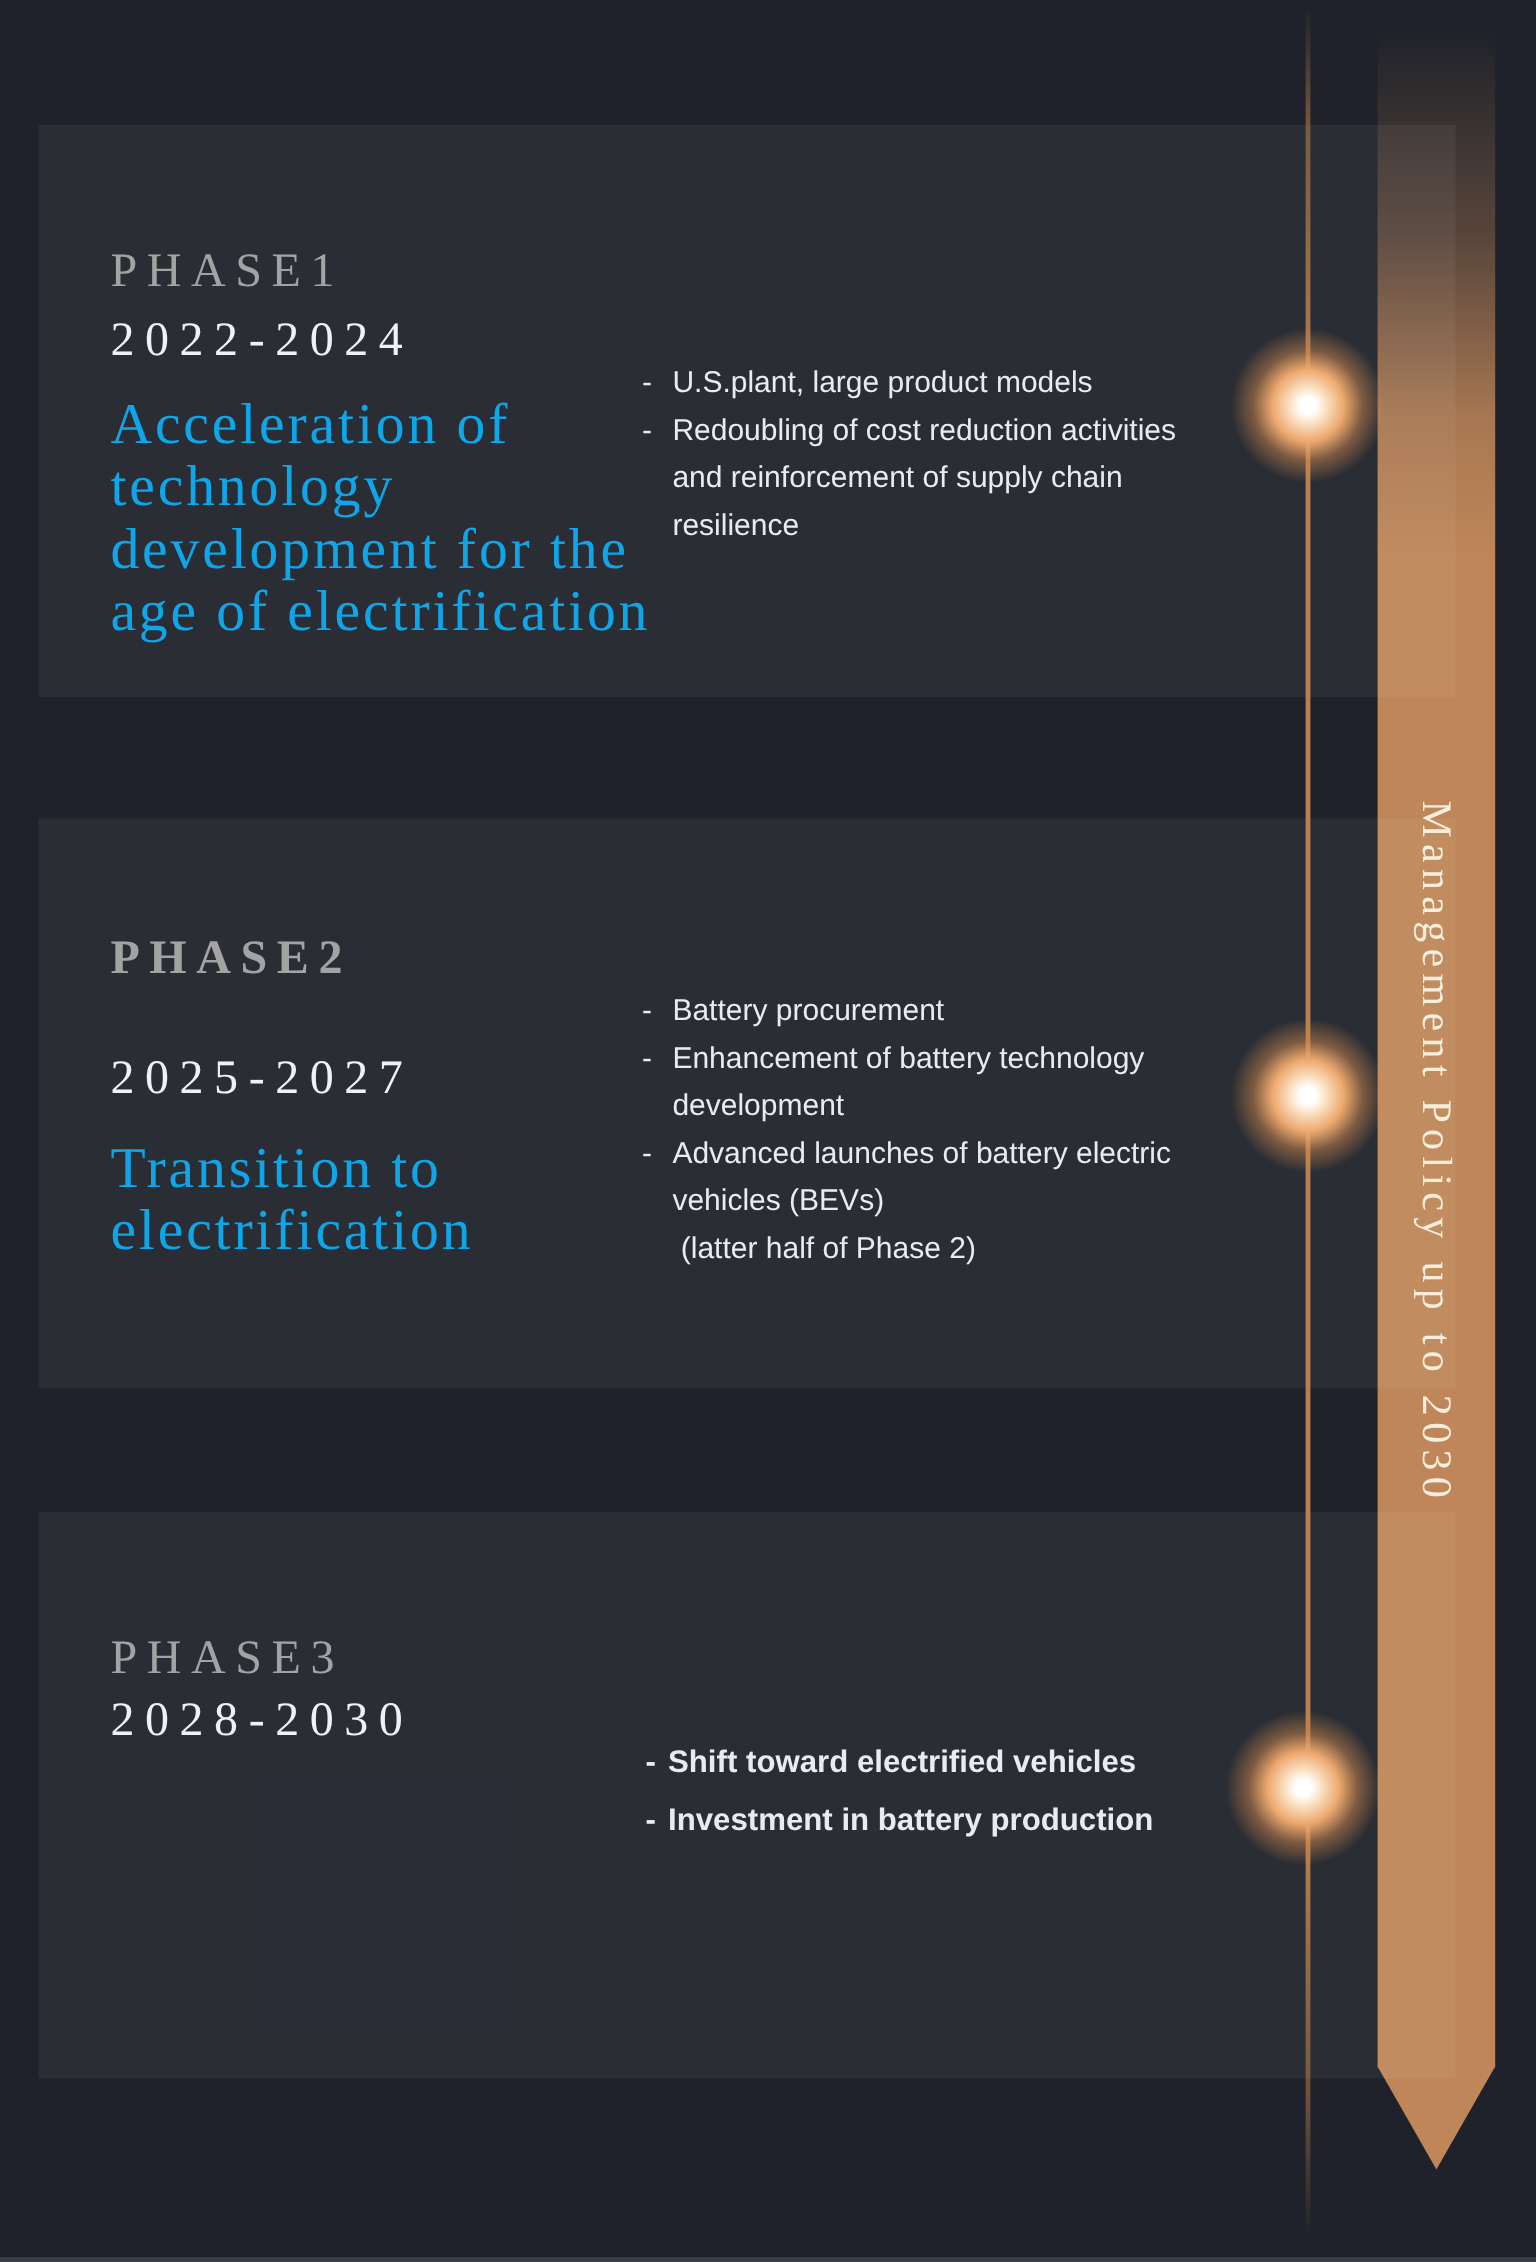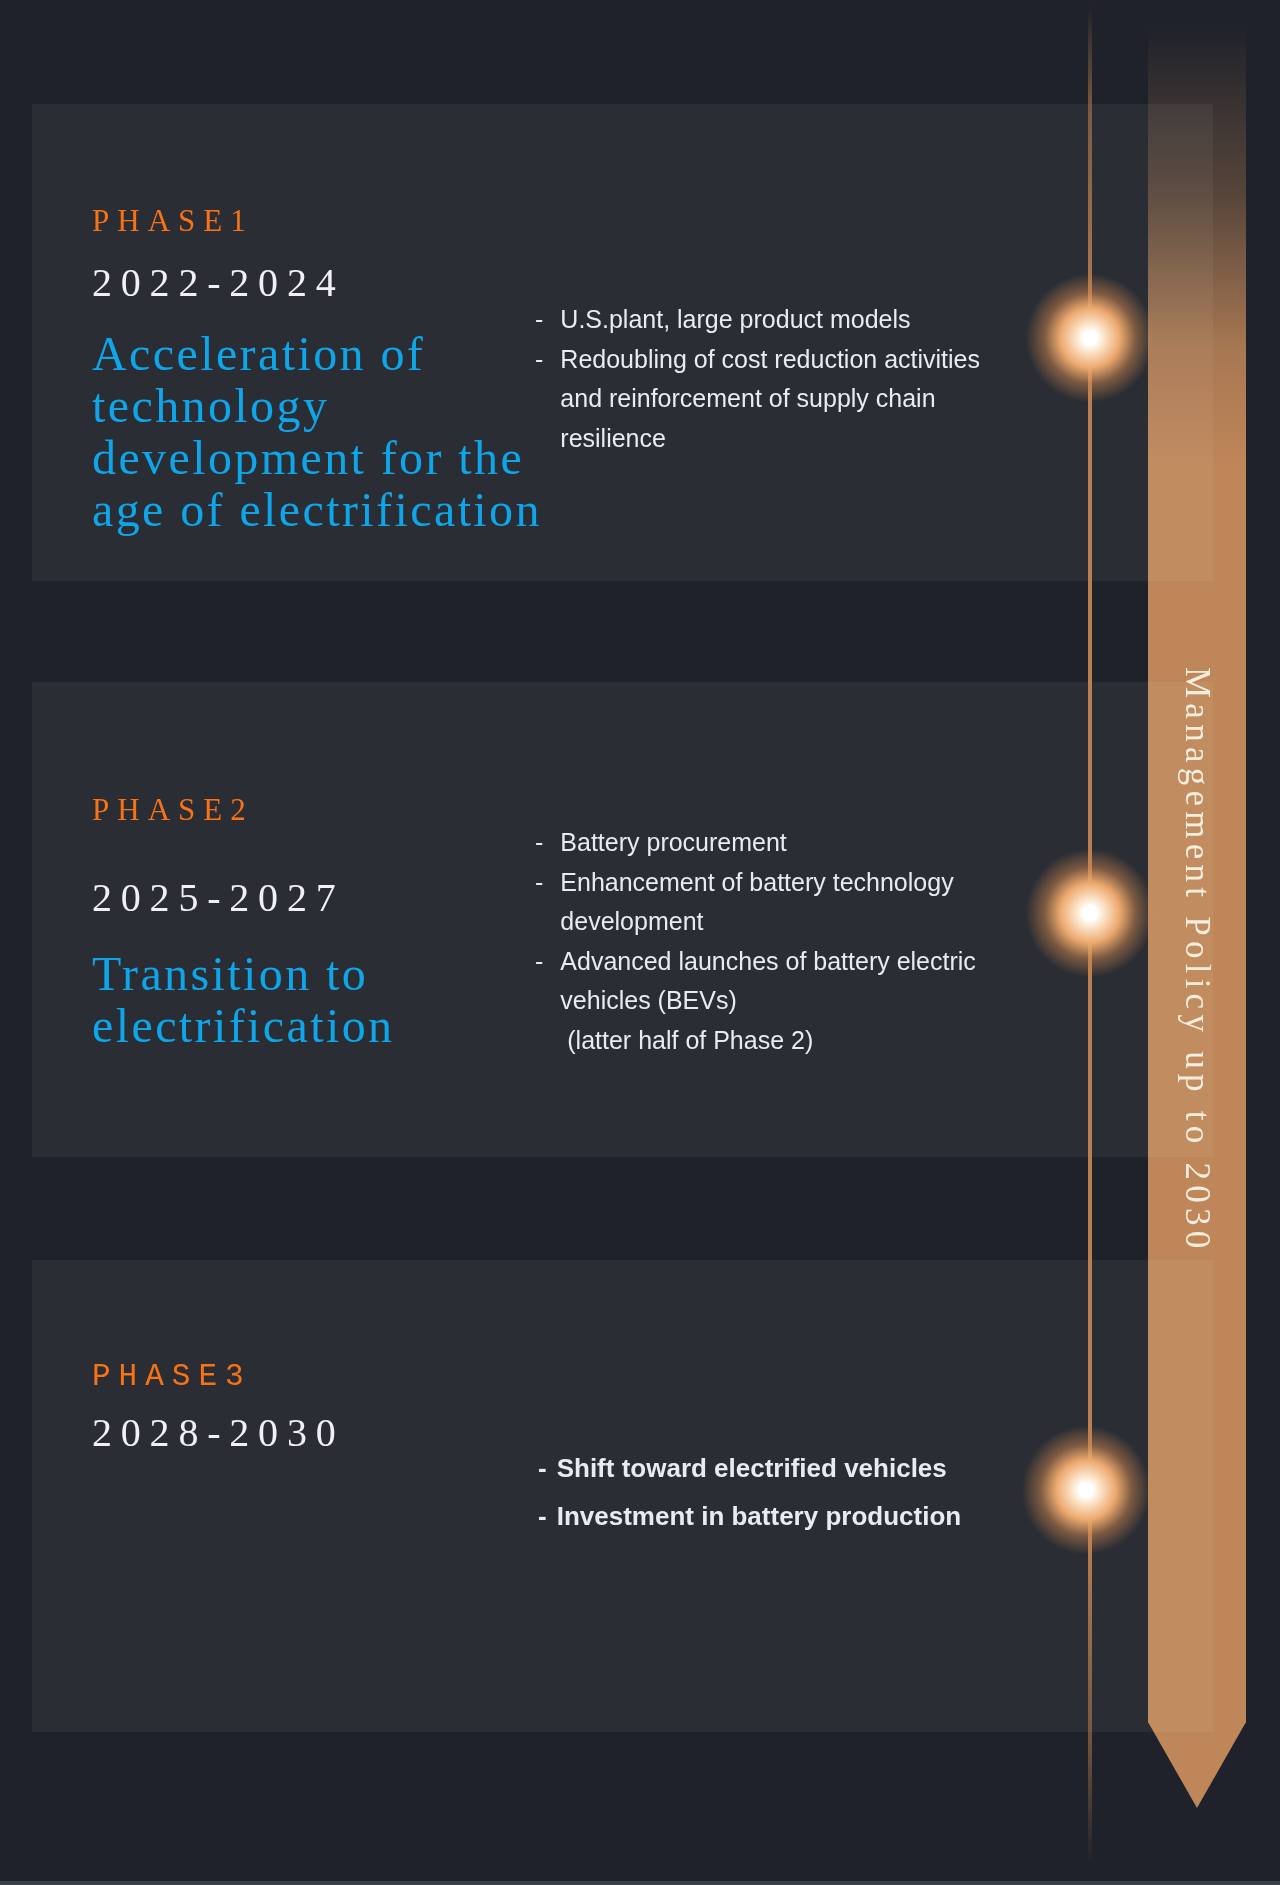--- a/index.html
+++ b/index.html
@@ -57,21 +57,21 @@
       #eda96f 30%,
       rgba(208,136,78,0.5) 46%,
       rgba(208,136,78,0) 65%);
   }
   .node-1{left:1020px;top:268px;}
   .node-2{left:1020px;top:843px;}
   .node-3{left:1016px;top:1420px;}
   
   .phase-label{
     position:absolute;left:60px;line-height:1;z-index:5;
-    color:#f97316;font-size:31px;letter-spacing:8px;
+    color:#a3a3a3;font-size:40px;letter-spacing:8px;
   }
   .phase-years{
     position:absolute;left:60px;line-height:1;z-index:5;
     color:#eff1f4;font-size:40px;letter-spacing:0.22em;
   }
   .phase-desc{
     position:absolute;left:60px;z-index:5;
     color:#0ea5e9;font-size:48px;line-height:52px;letter-spacing:0.05em;
     white-space:pre-line;
   }
@@ -79,22 +79,22 @@
     position:absolute;z-index:5;
     font-family:"Liberation Sans",sans-serif;color:#e9ecef;
   }
   .bullets-a{left:503px;font-size:25px;line-height:39.5px;}
   .bullets-a .bullet{display:flex;column-gap:17px;}
   .bullets-b{left:506px;font-size:26px;line-height:48px;font-weight:700;}
   .bullets-b .bullet{display:flex;column-gap:10px;}
   .dash{flex:0 0 auto;}
   .bullet-text{white-space:pre-wrap;}
   .p1-label{top:101px;} .p1-years{top:159px;} .p1-desc{top:224px;} .p1-bullets{top:196px;}
-  .p2-label{top:112px;} .p2-years{top:156px;margin-top:40px;} .p2-desc{top:266px;} .p2-bullets{top:141px;}
-  .p3-label{top:101px;font-family:Liberation Mono, monospace;} .p3-years{top:153px;} .p3-desc{top:250px;} .p3-bullets{top:184px;}
+  .p2-label{top:96px;font-weight:bold;} .p2-years{top:156px;margin-top:40px;} .p2-desc{top:266px;} .p2-bullets{top:141px;}
+  .p3-label{top:101px;} .p3-years{top:153px;} .p3-desc{top:250px;} .p3-bullets{top:184px;}
   
   .bottom-edge{position:absolute;left:0;top:1881px;width:1280px;height:4px;background:#3a4049;z-index:7;}
 </style>
 </head>
 <body>
 
 <div class="stage">
 
   <div class="banner"></div>
   <div class="banner-point"></div>

